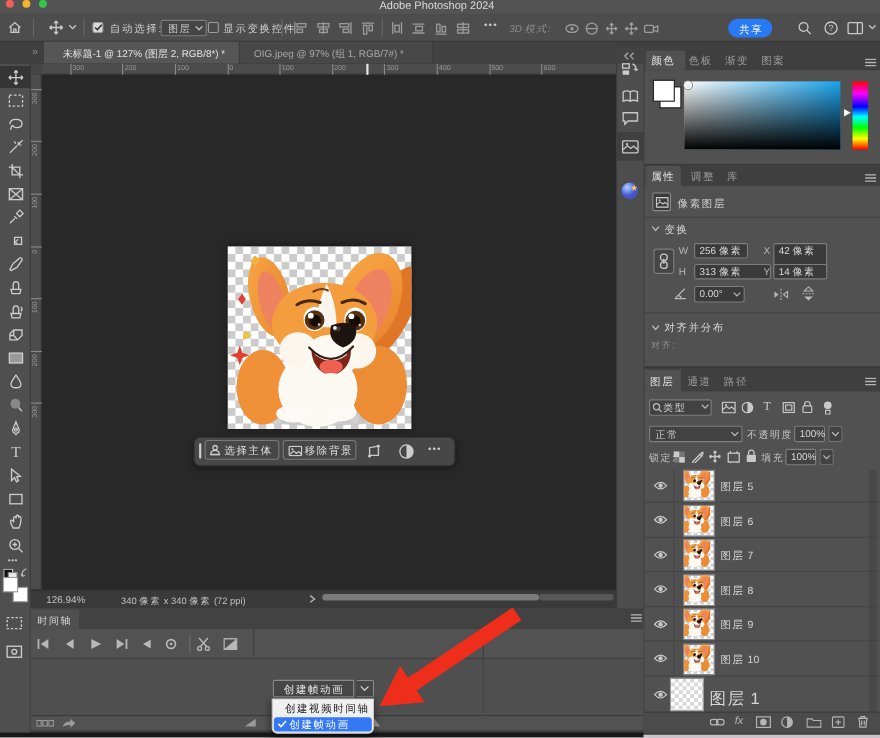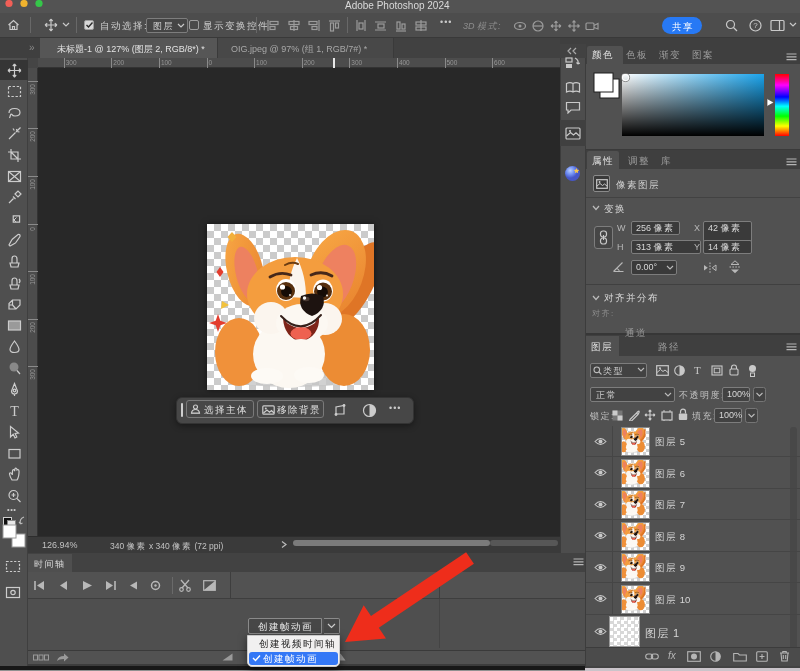--- a/index.html
+++ b/index.html
@@ -417,21 +417,21 @@
 <div class="abs" style="left:586px;top:283.5px;width:214px;height:1px;background:#404040"></div>
 <svg class="abs" style="left:592px;top:295px;" width="8" height="6" viewBox="0 0 8 6">
       <path d="M1 1 L4 4.5 L7 1" stroke="#bbb" fill="none" stroke-width="1.2"></path>
     </svg>
 <div class="abs txt" style="left:604px;top:292px;font-size:9.5px;color:#d8d8d8;"><span class="cj">对齐并分布</span></div>
 <div class="abs txt" style="left:592px;top:308px;font-size:8px;color:#8f8f8f;"><span class="cj">对齐</span>:</div>
 <div class="abs" style="left:586px;top:333px;width:214px;height:2px;background:#373737"></div>
 <div class="abs" style="left:586px;top:335px;width:214px;height:21px;background:#3f3f3f"></div>
 <div class="abs" style="left:586px;top:336px;width:33px;height:20px;background:#515151"></div>
 <div class="abs txt" style="left:591px;top:341px;font-size:9.5px;color:#e2e2e2;"><span class="cj">图层</span></div>
-<div class="abs txt" style="left:625px;top:327px;font-size:9.5px;color:#9d9d9d;text-align:right;"><span class="cj">通道</span></div>
+<div class="abs txt" style="left:625px;top:341px;font-size:9.5px;color:#9d9d9d;text-align:right;"><span class="cj">通道</span></div>
 <div class="abs txt" style="left:658px;top:341px;font-size:9.5px;color:#9d9d9d;"><span class="cj">路径</span></div>
 <svg class="abs" style="left:786px;top:343px;" width="11" height="8" viewBox="0 0 11 8">
       <path d="M0.5 1 H10.5 M0.5 3.8 H10.5 M0.5 6.6 H10.5" stroke="#b5b5b5" stroke-width="1.2"></path>
     </svg>
 <div class="abs" style="left:586px;top:356px;width:214px;height:315px;background:#515151"></div>
 <div class="combo" style="left:590px;top:362.5px;width:57px;height:15px;line-height:14px;background:#424242"></div>
 <svg class="abs" style="left:593px;top:365.5px;" width="9" height="9" viewBox="0 0 9 9">
       <circle cx="3.8" cy="3.8" r="2.8" fill="none" stroke="#bbb" stroke-width="1.1"></circle>
       <path d="M6 6 L8.5 8.5" stroke="#bbb" stroke-width="1.1"></path>
     </svg>
@@ -570,21 +570,21 @@
       <use href="#corgi"></use>
     </svg>
 <div class="abs txt" style="left:655px;top:593.5px;font-size:9.5px;color:#d6d6d6;"><span class="cj">图层</span> 10</div>
 <div class="abs" style="left:586px;top:614.5px;width:214px;height:33px;border-bottom:1px solid #454545"></div>
 <svg class="abs" style="left:594px;top:626.5px;" width="13" height="9" viewBox="0 0 13 9">
       <path d="M1 4.5 Q6.5 -1.5 12 4.5 Q6.5 10.5 1 4.5 Z" fill="none" stroke="#c9c9c9" stroke-width="1.1"></path>
       <circle cx="6.5" cy="4.5" r="2" fill="#c9c9c9"></circle>
     </svg>
 <div class="abs" style="left:610px;top:616.5px;width:29px;height:29px;outline:1px solid #999;
 background:conic-gradient(#d8d8d8 90deg,#fff 90deg 180deg,#d8d8d8 180deg 270deg,#fff 270deg);background-size:7px 7px"></div>
-<div class="abs txt" style="left:645px;top:626.0px;font-size:11px;color:#d6d6d6;"><span class="cj">图层</span> 1</div>
+<div class="abs txt" style="left:645px;top:626.0px;font-size:15px;color:#d6d6d6;"><span class="cj">图层</span> 1</div>
 <div class="abs" style="left:586px;top:647px;width:214px;height:19px;background:#4b4b4b;border-top:1px solid #3c3c3c"></div>
 <svg class="abs" style="left:645px;top:652px;" width="14" height="9" viewBox="0 0 14 9">
       <rect x="0.7" y="2" width="7" height="5" rx="2.5" stroke="#b5b5b5" fill="none" stroke-width="1.1"></rect>
       <rect x="6.3" y="2" width="7" height="5" rx="2.5" stroke="#b5b5b5" fill="none" stroke-width="1.1"></rect>
     </svg>
 <div class="abs txt" style="left:668px;top:650px;font-size:10px;color:#b5b5b5;font-style:italic">fx</div>
 <svg class="abs" style="left:687px;top:651px;" width="14" height="11" viewBox="0 0 14 11">
       <rect x="0.7" y="0.7" width="12.6" height="9.6" stroke="#b5b5b5" fill="none" stroke-width="1.1"></rect>
       <circle cx="7" cy="5.5" r="3" fill="#b5b5b5"></circle>
     </svg>

